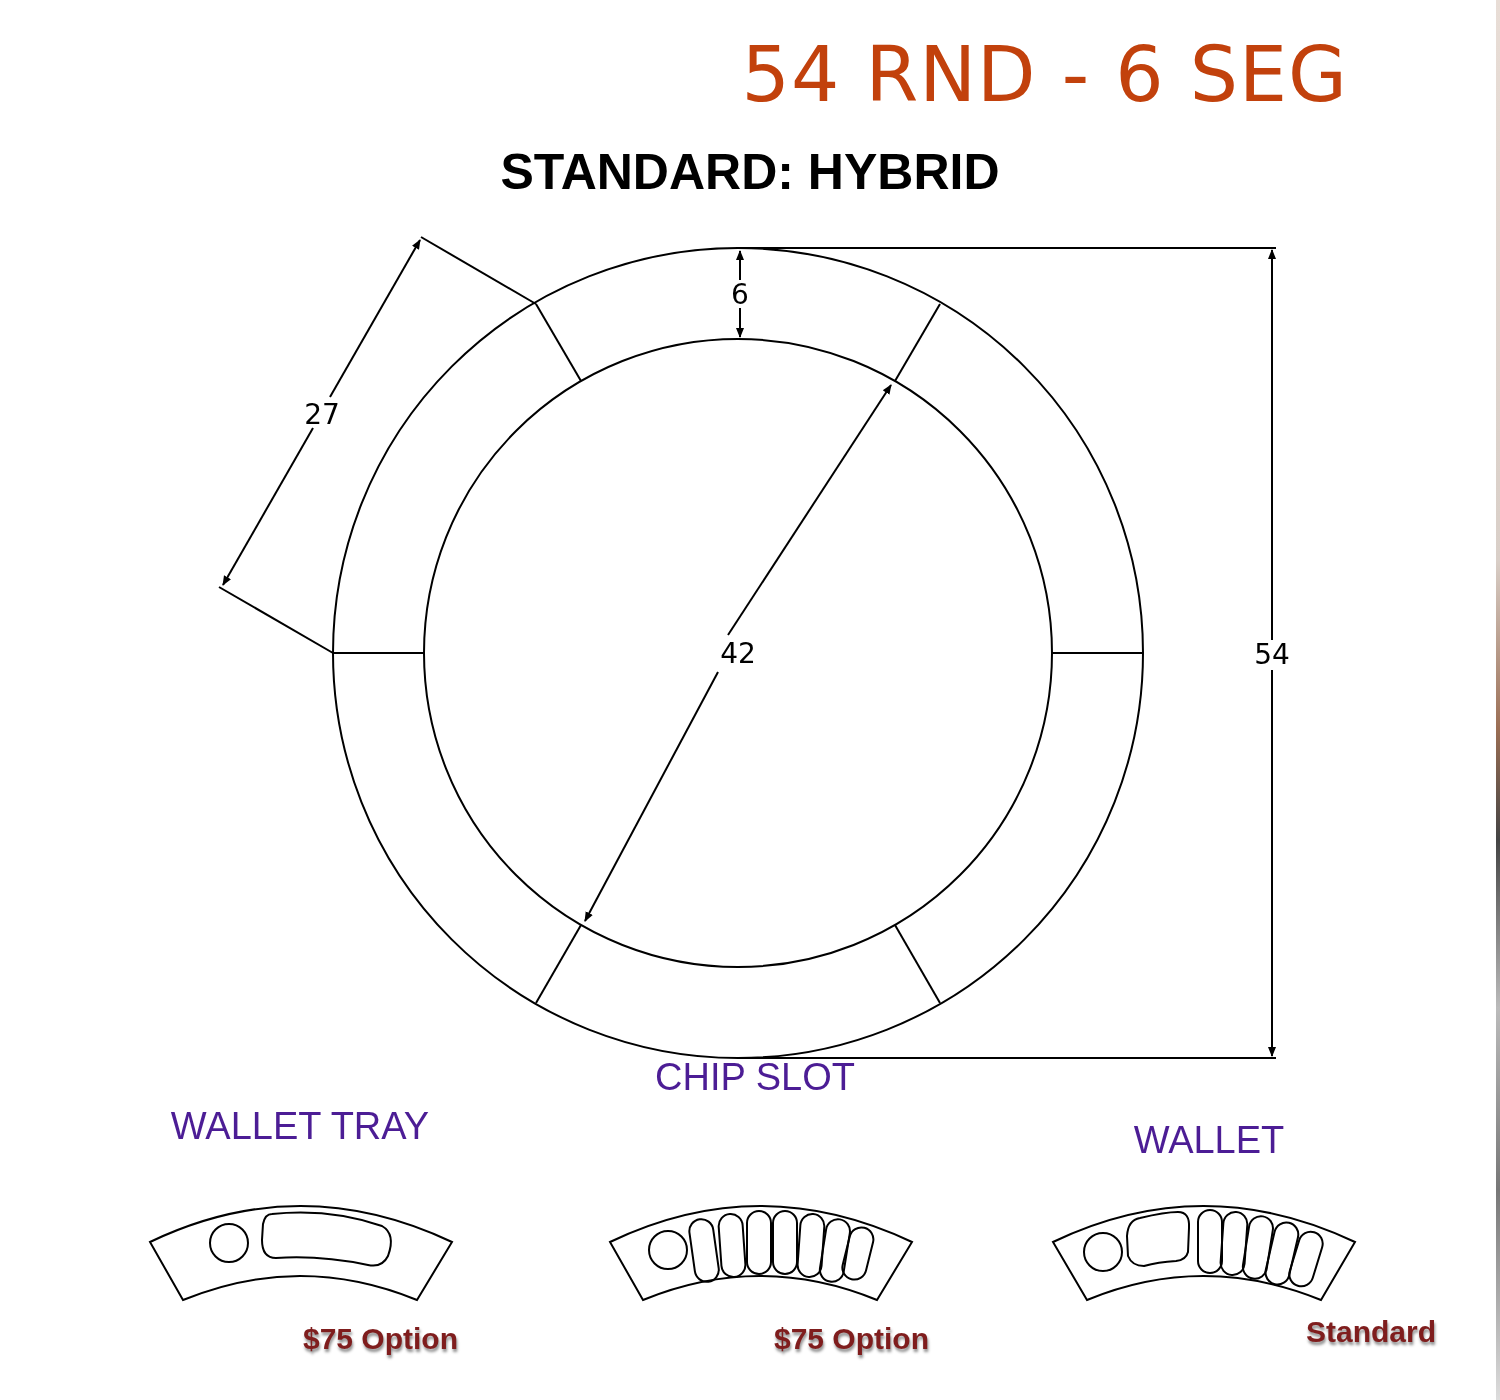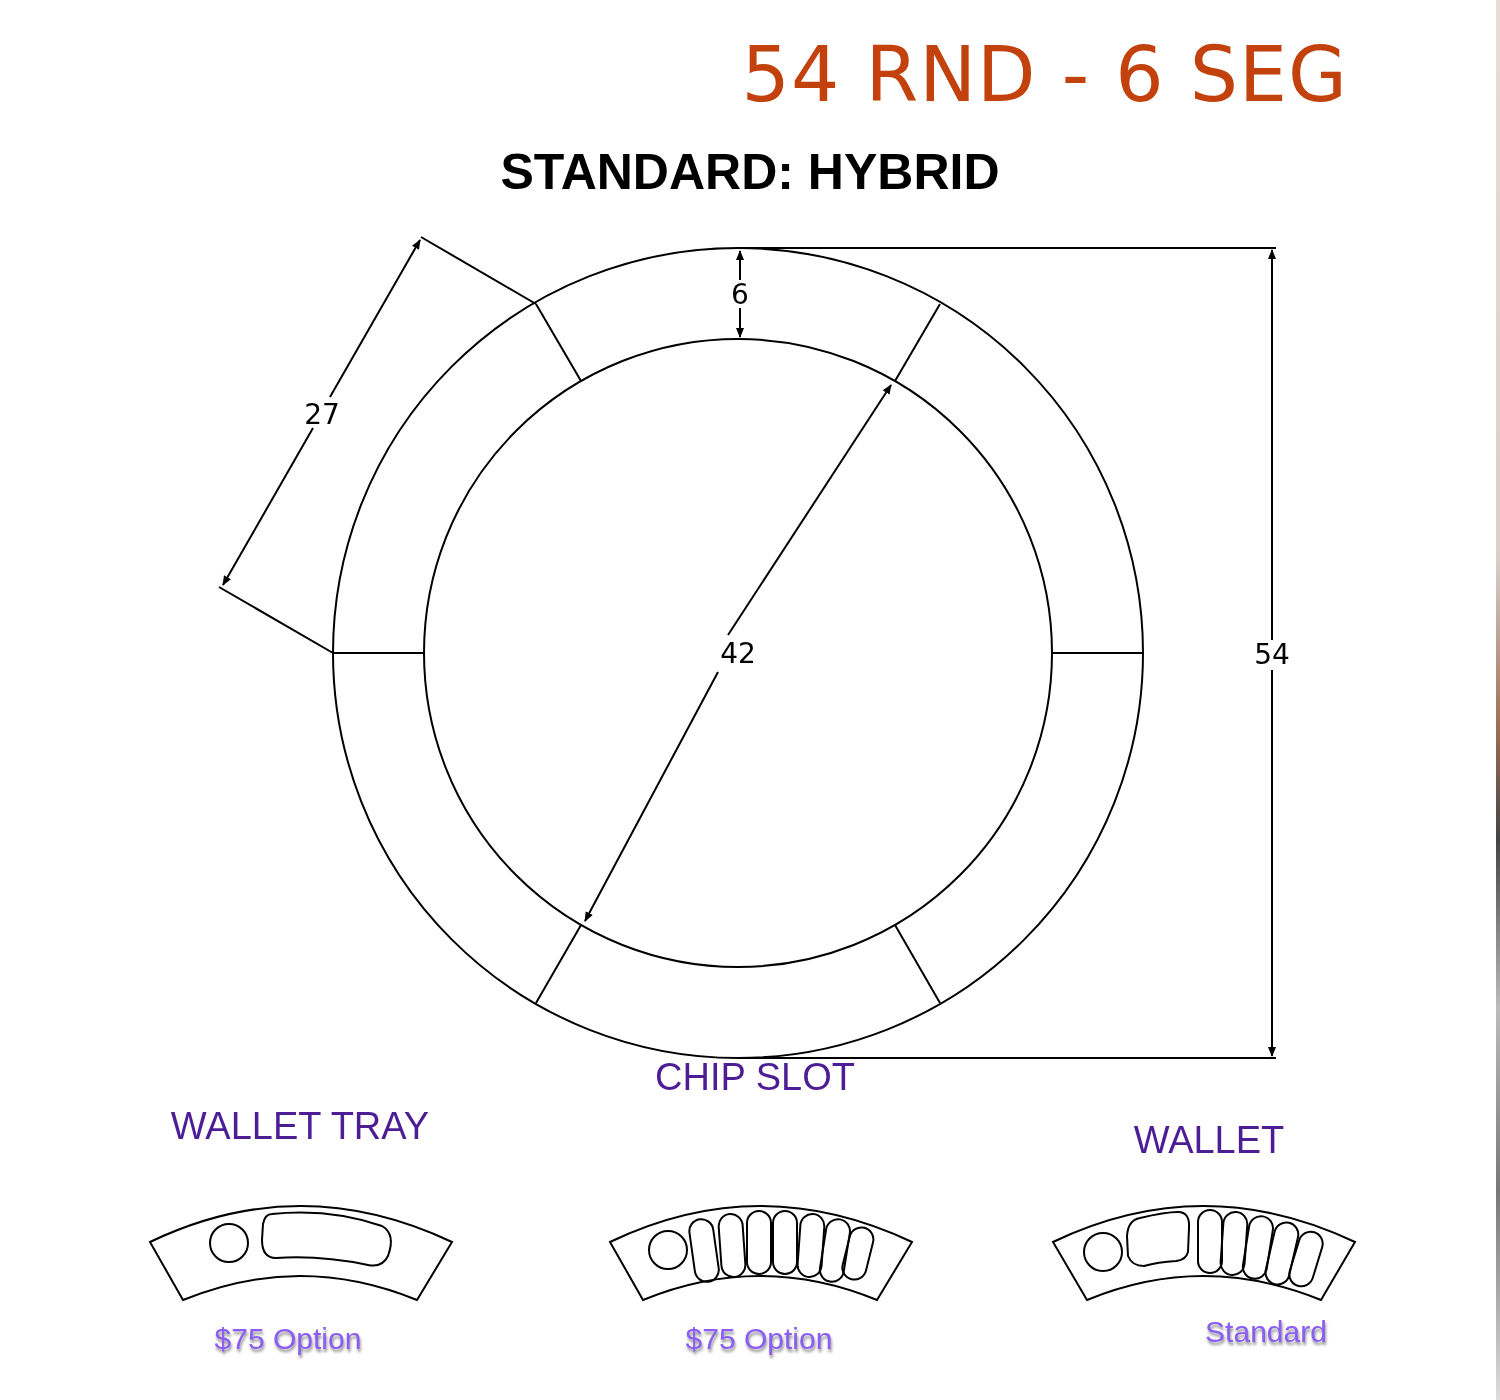--- a/index.html
+++ b/index.html
@@ -2,21 +2,21 @@
 <html><head>
   <meta charset="utf-8">
   <style>
     html, body { margin: 0; padding: 0; background: #ffffff; }
     body { width: 1500px; height: 1400px; position: relative; overflow: hidden; font-family: "DejaVu Sans", sans-serif; }
     .title { position: absolute; left: 0; width: 1348px; top: 30px; text-align: right; font-family: "DejaVu Sans", sans-serif; font-size: 76px; color: #c2410c; letter-spacing: 1px; }
     .subtitle { position: absolute; left: 0; width: 1500px; top: 143px; text-align: center; font-family: "Liberation Sans", sans-serif; font-weight: bold; font-size: 50px; color: #000; }
     svg.drawing { position: absolute; left: 0; top: 0; }
     .dim-label { font-family: "DejaVu Sans", sans-serif; font-size: 28px; fill: #000; }
     .opt-title { position: absolute; font-family: Liberation Sans, sans-serif; font-size: 38px; color: #4c1d95; text-align: center; width: 340px; }
-    .opt-price { position: absolute; font-family: "Liberation Sans", sans-serif; font-size: 30px; color: #8b5cf6; text-align: center; width: 340px; text-shadow: 1px 3px 3px rgba(0,0,0,0.45); }
+    .opt-price { position: absolute; font-family: "Liberation Sans", sans-serif; font-size: 30px; color: #7f1d1d; text-align: right; width: 340px; text-shadow: 1px 3px 3px rgba(0,0,0,0.45); font-weight: bold; }
     .edge-strip { position: absolute; right: 0; top: 0; width: 4px; height: 1400px; background: linear-gradient(#e8ddd6, #d9cfc8 40%, #9b6e54 52%, #444 60%, #bbb 72%, #777 85%, #ddd); }
   </style>
 </head>
 <body>
 
 <div class="title">54 RND - 6 SEG</div>
 <div class="subtitle">STANDARD: HYBRID</div>
 
 <svg class="drawing" width="1500" height="1400" viewBox="0 0 1500 1400">
   <defs>

